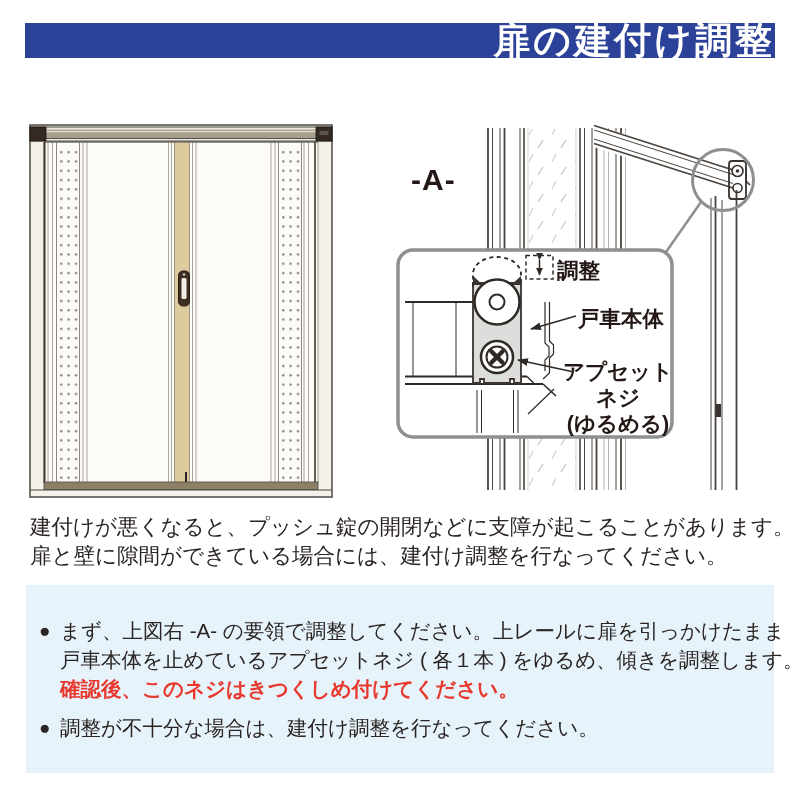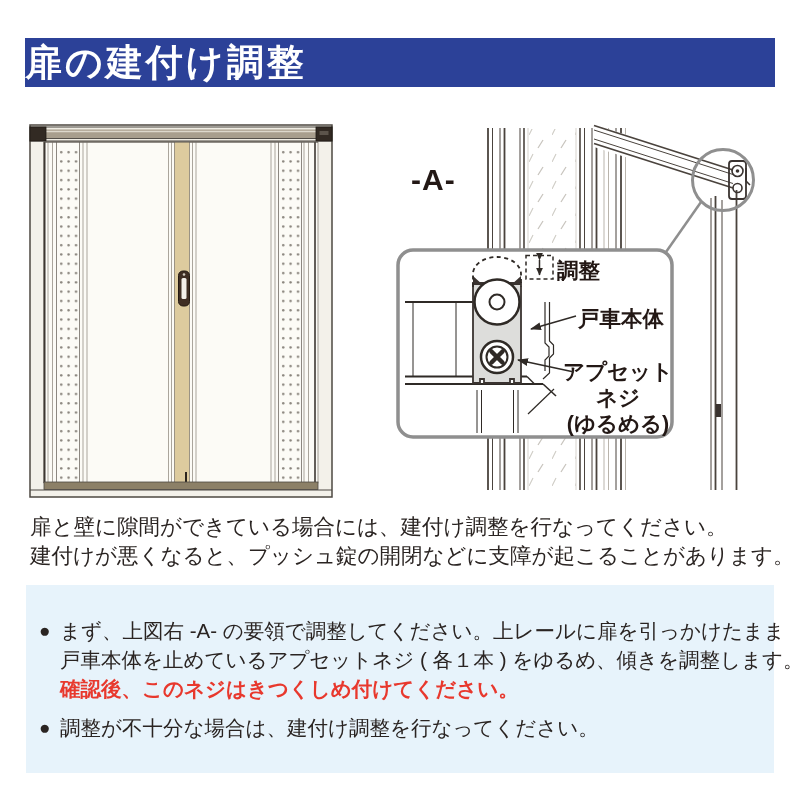--- a/index.html
+++ b/index.html
@@ -2,22 +2,22 @@
 <html><head>
 <meta charset="utf-8">
 <style>
   html,body{margin:0;padding:0;background:#fff;}
   .page{
     position:relative;width:800px;height:800px;background:#ffffff;overflow:hidden;
     font-family:"Liberation Sans","DejaVu Sans",sans-serif;color:#2a2422;
   }
   
   .header-bar{
-    position:absolute;left:25px;top:38px;width:750px;height:49px;
-    background:#2c4198;display:flex;align-items:center;justify-content:flex-start;
+    position:absolute;left:25px;top:23px;width:750px;height:35px;
+    background:#2c4198;display:flex;align-items:center;justify-content:flex-end;
   }
   .header-title{
     color:#ffffff;font-size:37px;font-weight:bold;letter-spacing:3px;line-height:1;
   }
   
   .door-svg{position:absolute;left:25px;top:118px;width:320px;height:385px;}
   .figa-svg{position:absolute;left:395px;top:108px;width:405px;height:390px;}
   .figa-svg text{font-family:"Liberation Sans","DejaVu Sans",sans-serif;}
   .jp-label{font-size:21.5px;font-weight:bold;fill:#231815;}
   .a-label{font-size:30px;font-weight:bold;fill:#231815;letter-spacing:1px;}
@@ -237,22 +237,22 @@
       <text class="jp-label" x="578" y="326">戸車本体</text>
       <line x1="576" y1="316" x2="531" y2="329" stroke="#2f2a26" stroke-width="1.5" marker-end="url(#ah)"></line>
       <text class="jp-label" x="618" y="379" text-anchor="middle">アプセット</text>
       <text class="jp-label" x="618" y="405" text-anchor="middle">ネジ</text>
       <text class="jp-label" x="618" y="431" text-anchor="middle">(ゆるめる)</text>
       <line x1="574" y1="372" x2="518" y2="360" stroke="#2f2a26" stroke-width="1.5" marker-end="url(#ah)"></line>
     </g>
   </svg>
 
   <div class="intro">
+    <div>建付けが悪くなると、プッシュ錠の開閉などに支障が起こることがあります。</div>
     <div>扉と壁に隙間ができている場合には、建付け調整を行なってください。</div>
-    <div>建付けが悪くなると、プッシュ錠の開閉などに支障が起こることがあります。</div>
   </div>
 
   <div class="inst-box">
     <div class="inst-item">
       <span class="bullet">●</span>
       <div class="inst-lines">
         <div>まず、上図右 -A- の要領で調整してください。上レールに扉を引っかけたまま</div>
         <div>戸車本体を止めているアプセットネジ ( 各１本 ) をゆるめ、傾きを調整します。</div>
         <div class="red-line">確認後、このネジはきつくしめ付けてください。</div>
       </div>

